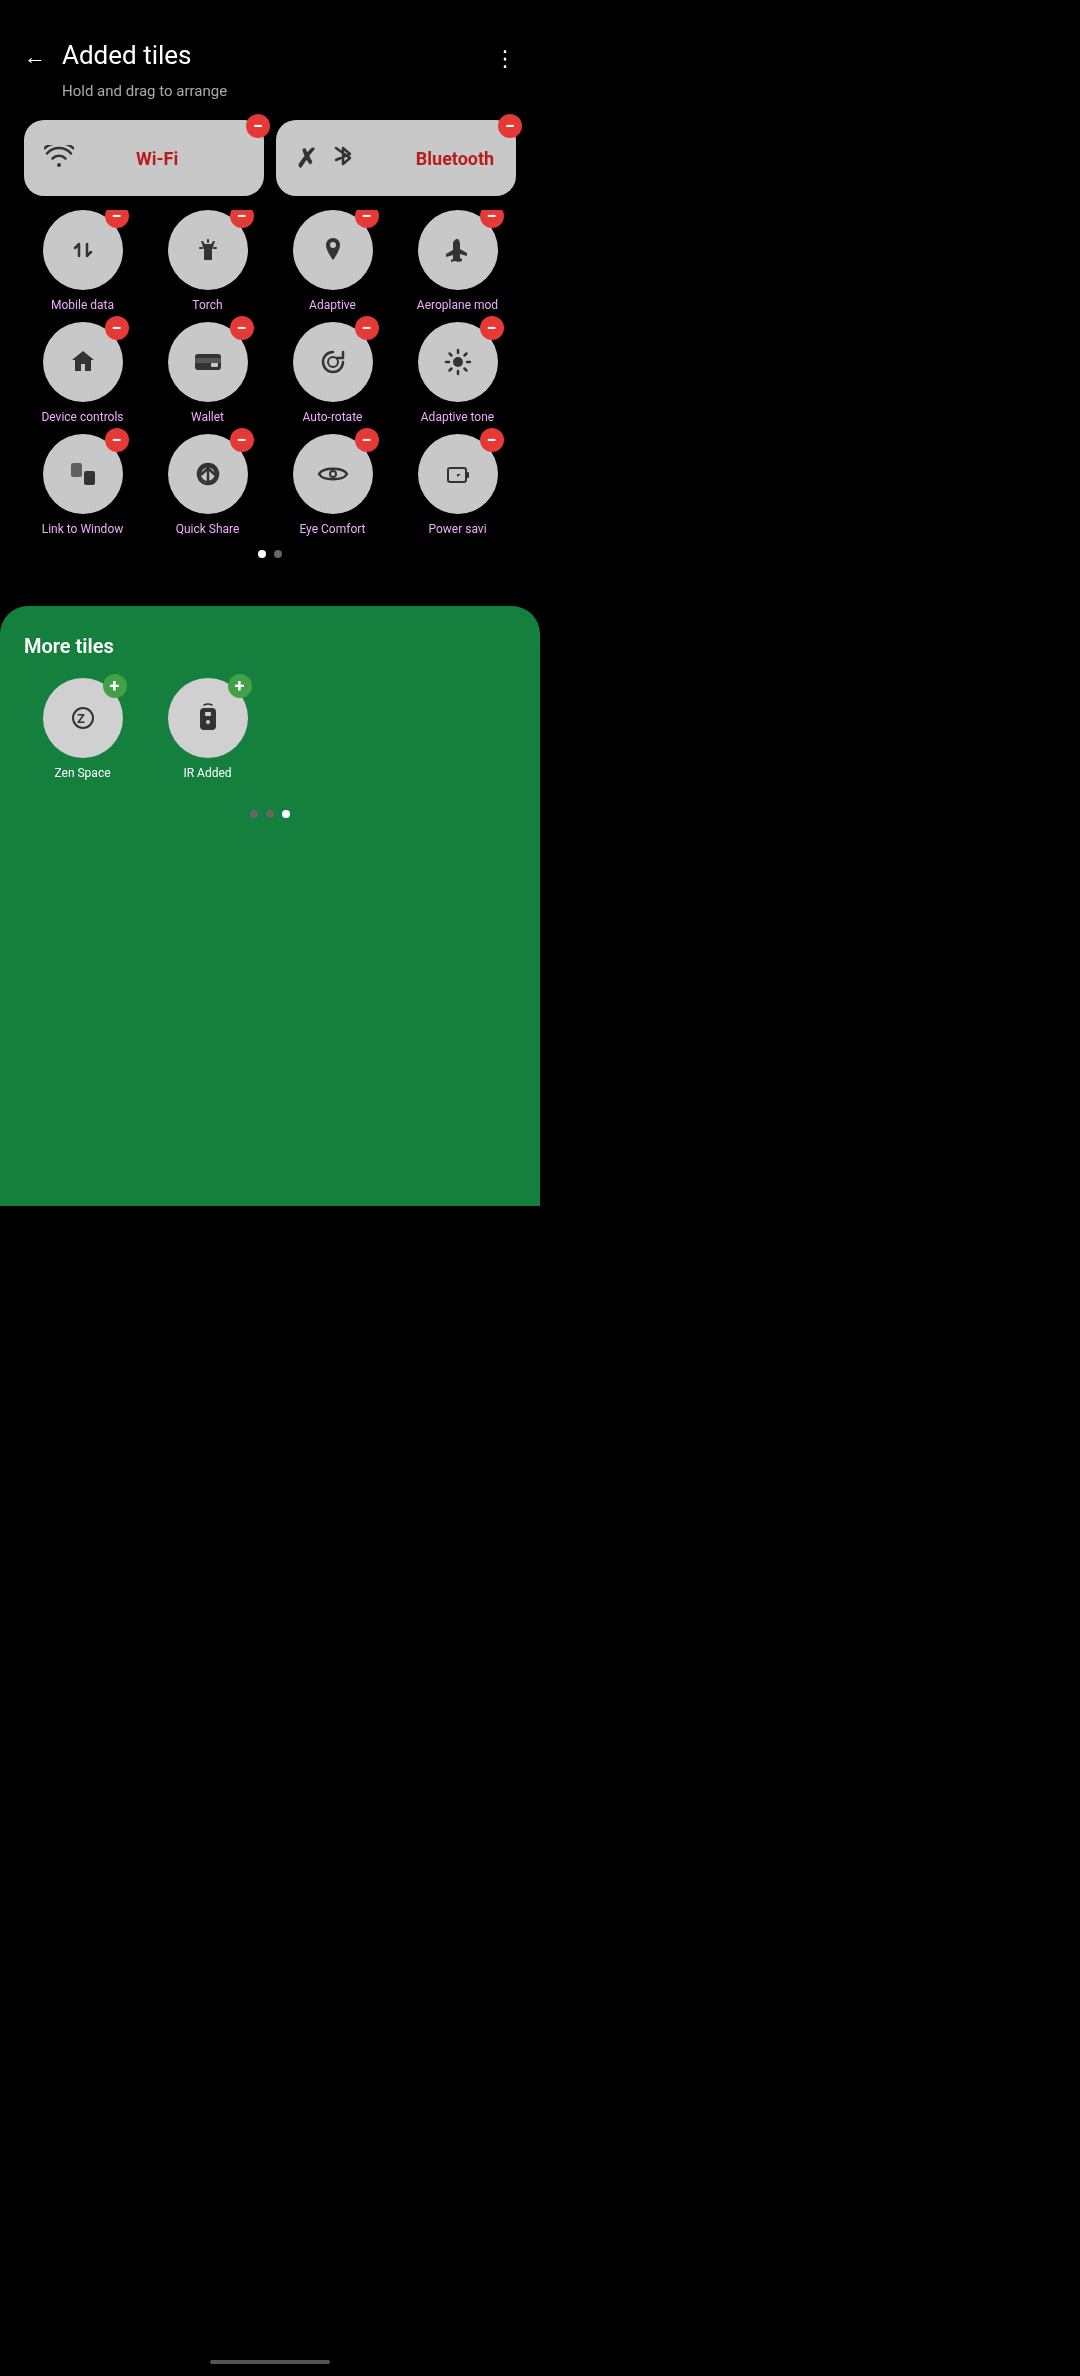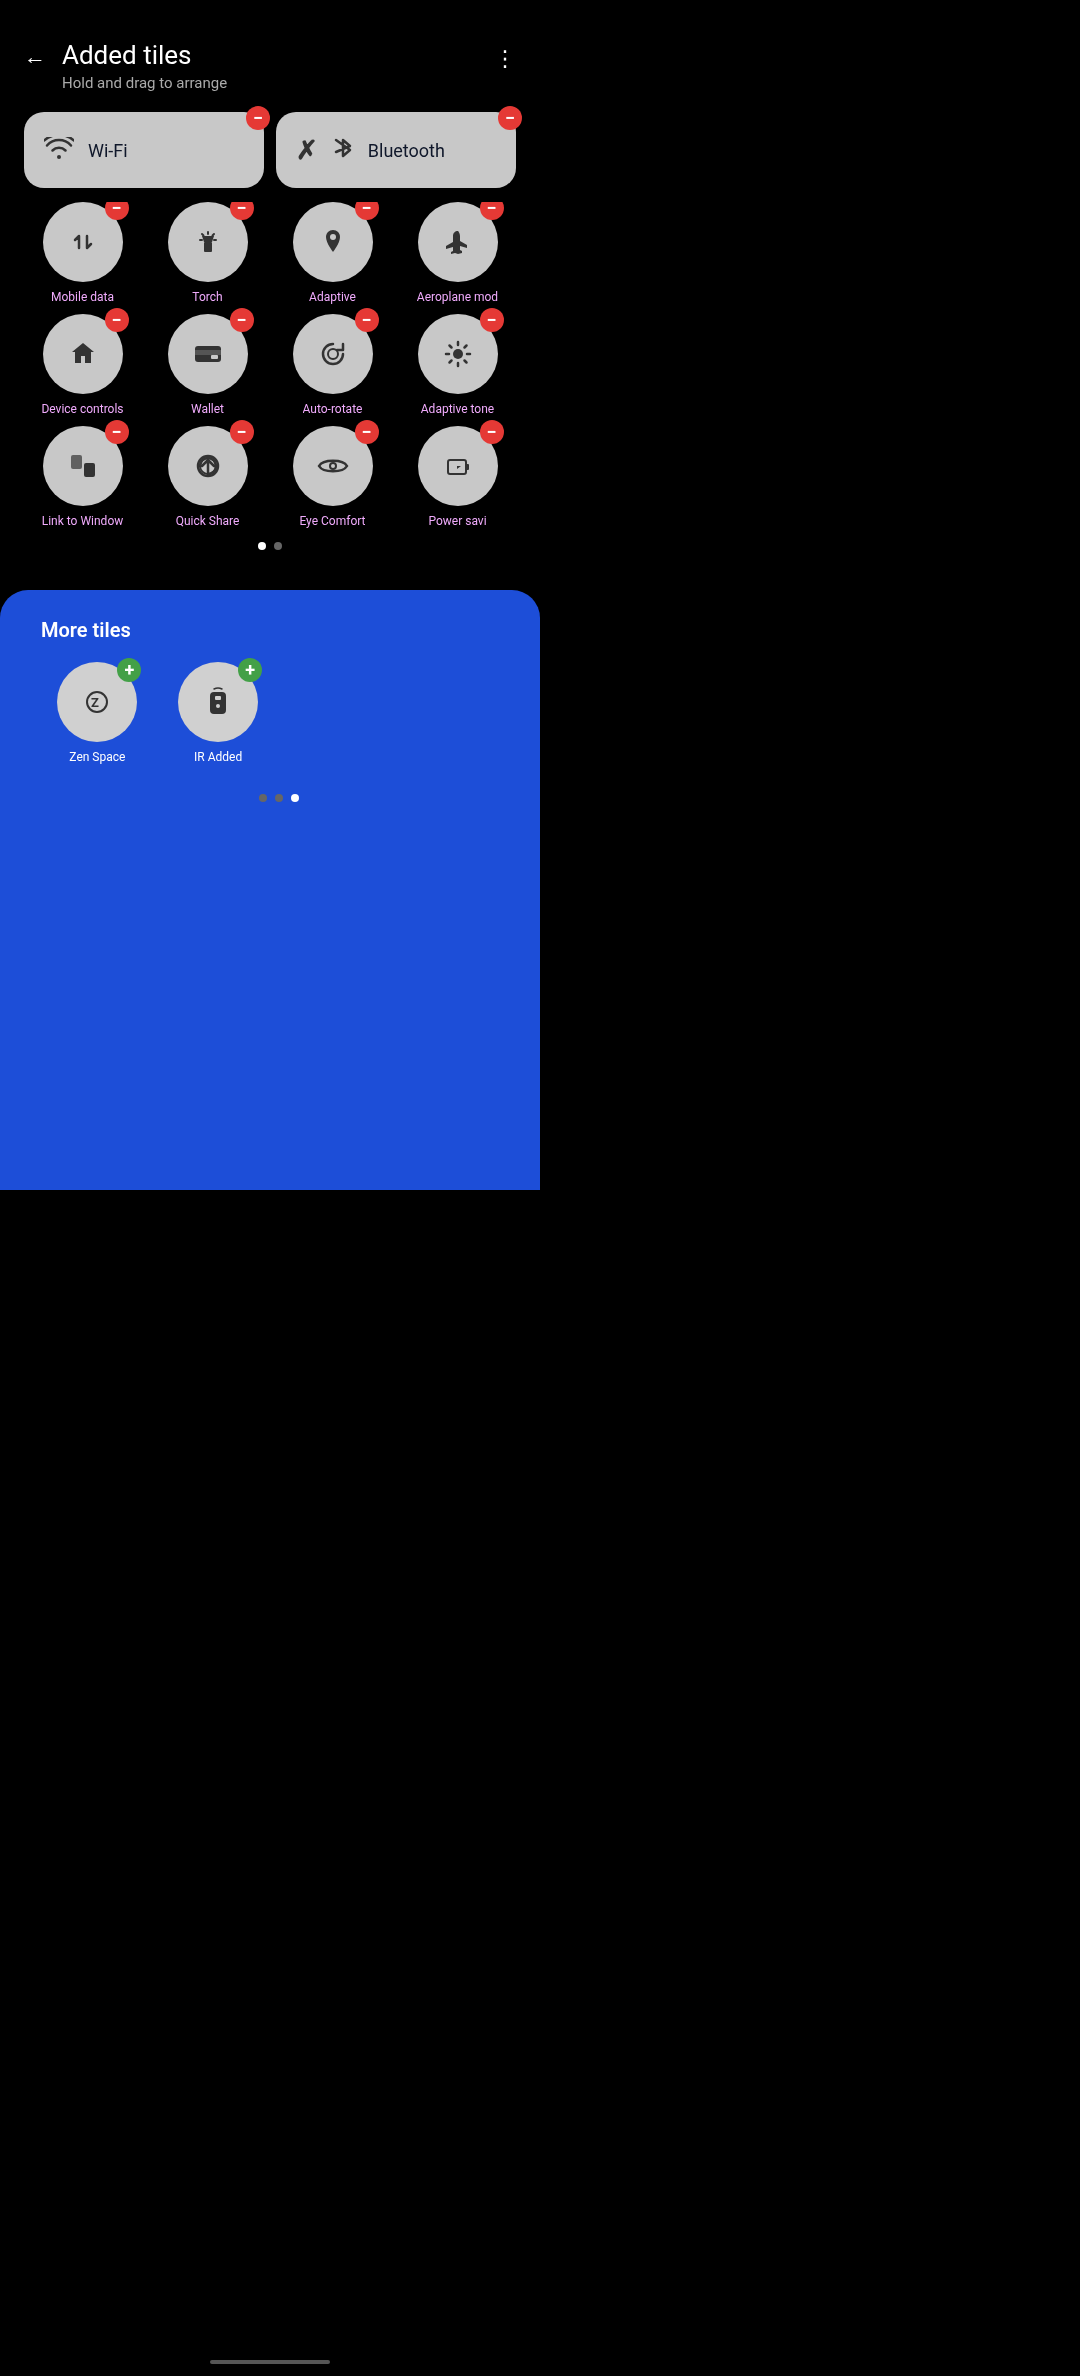--- a/index.html
+++ b/index.html
@@ -33,21 +33,21 @@
     }
     .header-text {}
     .header-title {
       font-size: 26px;
       font-weight: 400;
       color: #fff;
     }
     .header-subtitle {
       font-size: 15px;
       color: #aaa;
-      margin-top: 4px;
+      margin-top: 12px;
     }
     .more-btn {
       font-size: 22px;
       color: #fff;
       cursor: pointer;
       margin-top: 6px;
     }
 
     
     .added-tiles-section {
@@ -71,22 +71,23 @@
       border-radius: 20px;
       display: flex;
       align-items: center;
       padding: 0 20px;
       gap: 14px;
       position: relative;
       cursor: pointer;
     }
     .wide-tile-label {
       font-size: 18px;
-      font-weight: 400;
-      color: #0f172a;
+      font-weight: 700;
+      color: #b91c1c;
+      margin-left: 48px;
     }
     .remove-badge {
       position: absolute;
       top: -6px;
       right: -6px;
       width: 24px;
       height: 24px;
       background: #e53935;
       border-radius: 50%;
       display: flex;
@@ -147,24 +148,24 @@
     .dot {
       width: 8px;
       height: 8px;
       border-radius: 50%;
     }
     .dot-active { background: #fff; }
     .dot-inactive { background: #666; }
 
     
     .more-tiles-section {
-      background: #1d4ed8;
+      background: #15803d;
       border-radius: 28px 28px 0 0;
-      margin-top: 20px;
-      padding: 28px 24px 40px 41px;
+      margin-top: 28px;
+      padding: 28px 24px 40px 24px;
       min-height: 600px;
     }
     .more-tiles-title {
       font-size: 20px;
       font-weight: 600;
       color: #fff;
       margin-bottom: 20px;
     }
     .more-tiles-grid {
       display: grid;

